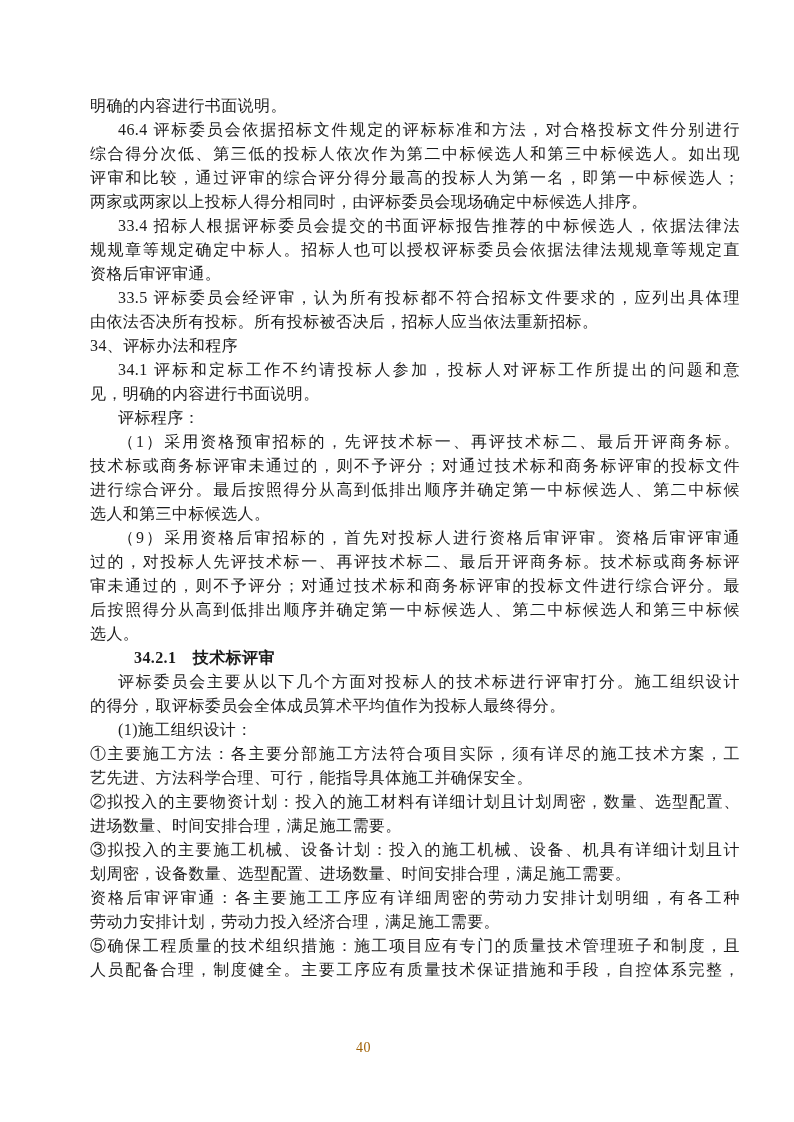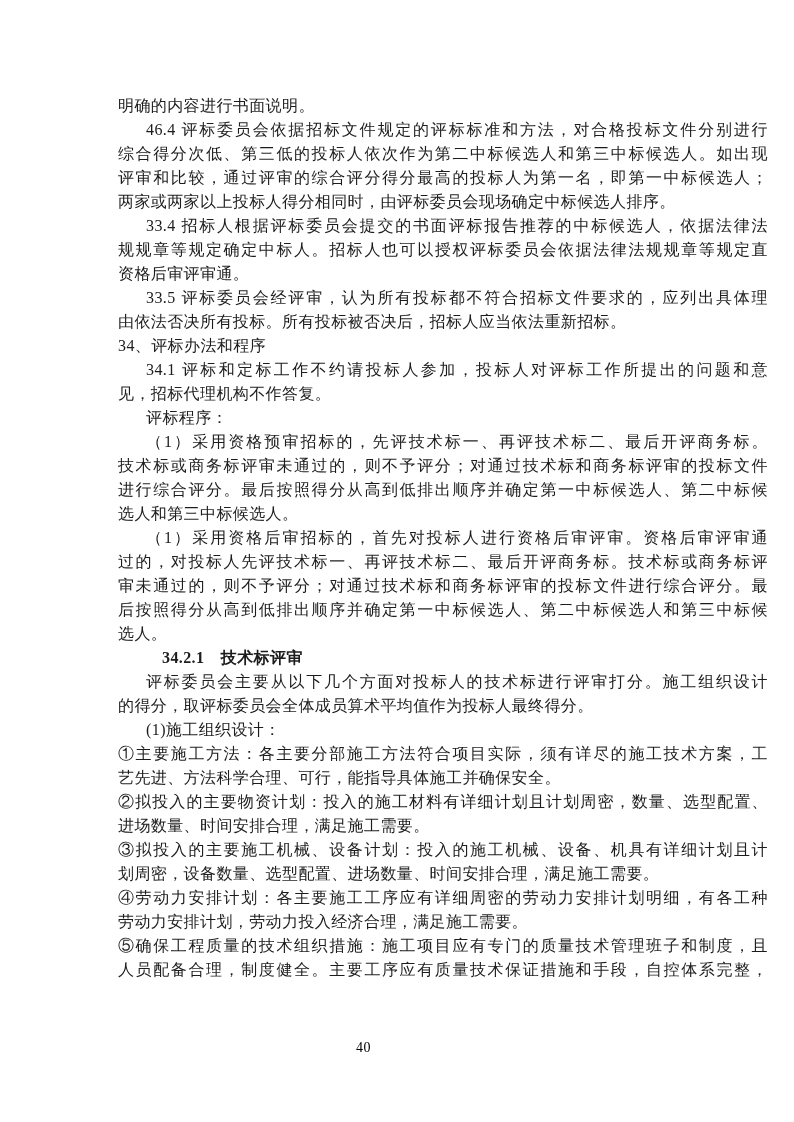--- a/index.html
+++ b/index.html
@@ -11,21 +11,20 @@
     background: #ffffff;
     overflow: hidden;
     font-family: "Liberation Serif", "DejaVu Serif", serif;
     color: #1c1c1c;
   }
   .textblock {
     position: absolute;
     left: 90px;
     top: 94px;
     width: 650px;
-    margin-left: 28px;
   }
   .line {
     min-height: 24px;
     line-height: 24px;
     font-size: 16px;
     letter-spacing: 0.4px;
     white-space: normal;
     overflow: hidden;
     text-align: left;
   }
@@ -37,61 +36,61 @@
   .ind1 { text-indent: 28px; }
   .ind2 { text-indent: 44px; font-weight: bold; }
   .page-number {
     position: absolute;
     left: 0;
     top: 1038px;
     width: 727px;
     text-align: center;
     font-size: 14px;
     line-height: 20px;
-    color: #000000;
+    color: #a16207;
     letter-spacing: 0.5px;
   }
 </style>
 </head>
 <body>
 
 <div class="page">
   <div class="textblock">
       <div class="line ind0">明确的内容进行书面说明。</div>
       <div class="line ind1 full">46.4 评标委员会依据招标文件规定的评标标准和方法，对合格投标文件分别进行</div>
       <div class="line ind0 full">综合得分次低、第三低的投标人依次作为第二中标候选人和第三中标候选人。如出现</div>
       <div class="line ind0 full">评审和比较，通过评审的综合评分得分最高的投标人为第一名，即第一中标候选人；</div>
       <div class="line ind0">两家或两家以上投标人得分相同时，由评标委员会现场确定中标候选人排序。</div>
       <div class="line ind1 full">33.4 招标人根据评标委员会提交的书面评标报告推荐的中标候选人，依据法律法</div>
       <div class="line ind0 full">规规章等规定确定中标人。招标人也可以授权评标委员会依据法律法规规章等规定直</div>
       <div class="line ind0">资格后审评审通。</div>
       <div class="line ind1 full">33.5 评标委员会经评审，认为所有投标都不符合招标文件要求的，应列出具体理</div>
       <div class="line ind0">由依法否决所有投标。所有投标被否决后，招标人应当依法重新招标。</div>
       <div class="line ind0">34、评标办法和程序</div>
       <div class="line ind1 full">34.1 评标和定标工作不约请投标人参加，投标人对评标工作所提出的问题和意</div>
-      <div class="line ind0">见，招标代理机构不作答复。</div>
+      <div class="line ind0">见，明确的内容进行书面说明。</div>
       <div class="line ind1">评标程序：</div>
       <div class="line ind1 full">（1）采用资格预审招标的，先评技术标一、再评技术标二、最后开评商务标。</div>
       <div class="line ind0 full">技术标或商务标评审未通过的，则不予评分；对通过技术标和商务标评审的投标文件</div>
       <div class="line ind0 full">进行综合评分。最后按照得分从高到低排出顺序并确定第一中标候选人、第二中标候</div>
       <div class="line ind0">选人和第三中标候选人。</div>
-      <div class="line ind1 full">（1）采用资格后审招标的，首先对投标人进行资格后审评审。资格后审评审通</div>
+      <div class="line ind1 full">（9）采用资格后审招标的，首先对投标人进行资格后审评审。资格后审评审通</div>
       <div class="line ind0 full">过的，对投标人先评技术标一、再评技术标二、最后开评商务标。技术标或商务标评</div>
       <div class="line ind0 full">审未通过的，则不予评分；对通过技术标和商务标评审的投标文件进行综合评分。最</div>
       <div class="line ind0 full">后按照得分从高到低排出顺序并确定第一中标候选人、第二中标候选人和第三中标候</div>
       <div class="line ind0">选人。</div>
       <div class="line ind2">34.2.1　技术标评审</div>
       <div class="line ind1 full">评标委员会主要从以下几个方面对投标人的技术标进行评审打分。施工组织设计</div>
       <div class="line ind0">的得分，取评标委员会全体成员算术平均值作为投标人最终得分。</div>
       <div class="line ind1">(1)施工组织设计：</div>
       <div class="line ind0 full">①主要施工方法：各主要分部施工方法符合项目实际，须有详尽的施工技术方案，工</div>
       <div class="line ind0">艺先进、方法科学合理、可行，能指导具体施工并确保安全。</div>
       <div class="line ind0 full">②拟投入的主要物资计划：投入的施工材料有详细计划且计划周密，数量、选型配置、</div>
       <div class="line ind0">进场数量、时间安排合理，满足施工需要。</div>
       <div class="line ind0 full">③拟投入的主要施工机械、设备计划：投入的施工机械、设备、机具有详细计划且计</div>
       <div class="line ind0">划周密，设备数量、选型配置、进场数量、时间安排合理，满足施工需要。</div>
-      <div class="line ind0 full">④劳动力安排计划：各主要施工工序应有详细周密的劳动力安排计划明细，有各工种</div>
+      <div class="line ind0 full">资格后审评审通：各主要施工工序应有详细周密的劳动力安排计划明细，有各工种</div>
       <div class="line ind0">劳动力安排计划，劳动力投入经济合理，满足施工需要。</div>
       <div class="line ind0 full">⑤确保工程质量的技术组织措施：施工项目应有专门的质量技术管理班子和制度，且</div>
       <div class="line ind0 full">人员配备合理，制度健全。主要工序应有质量技术保证措施和手段，自控体系完整，</div>
     </div>
   <div class="page-number">40</div>
 </div>
 
 </body></html>

